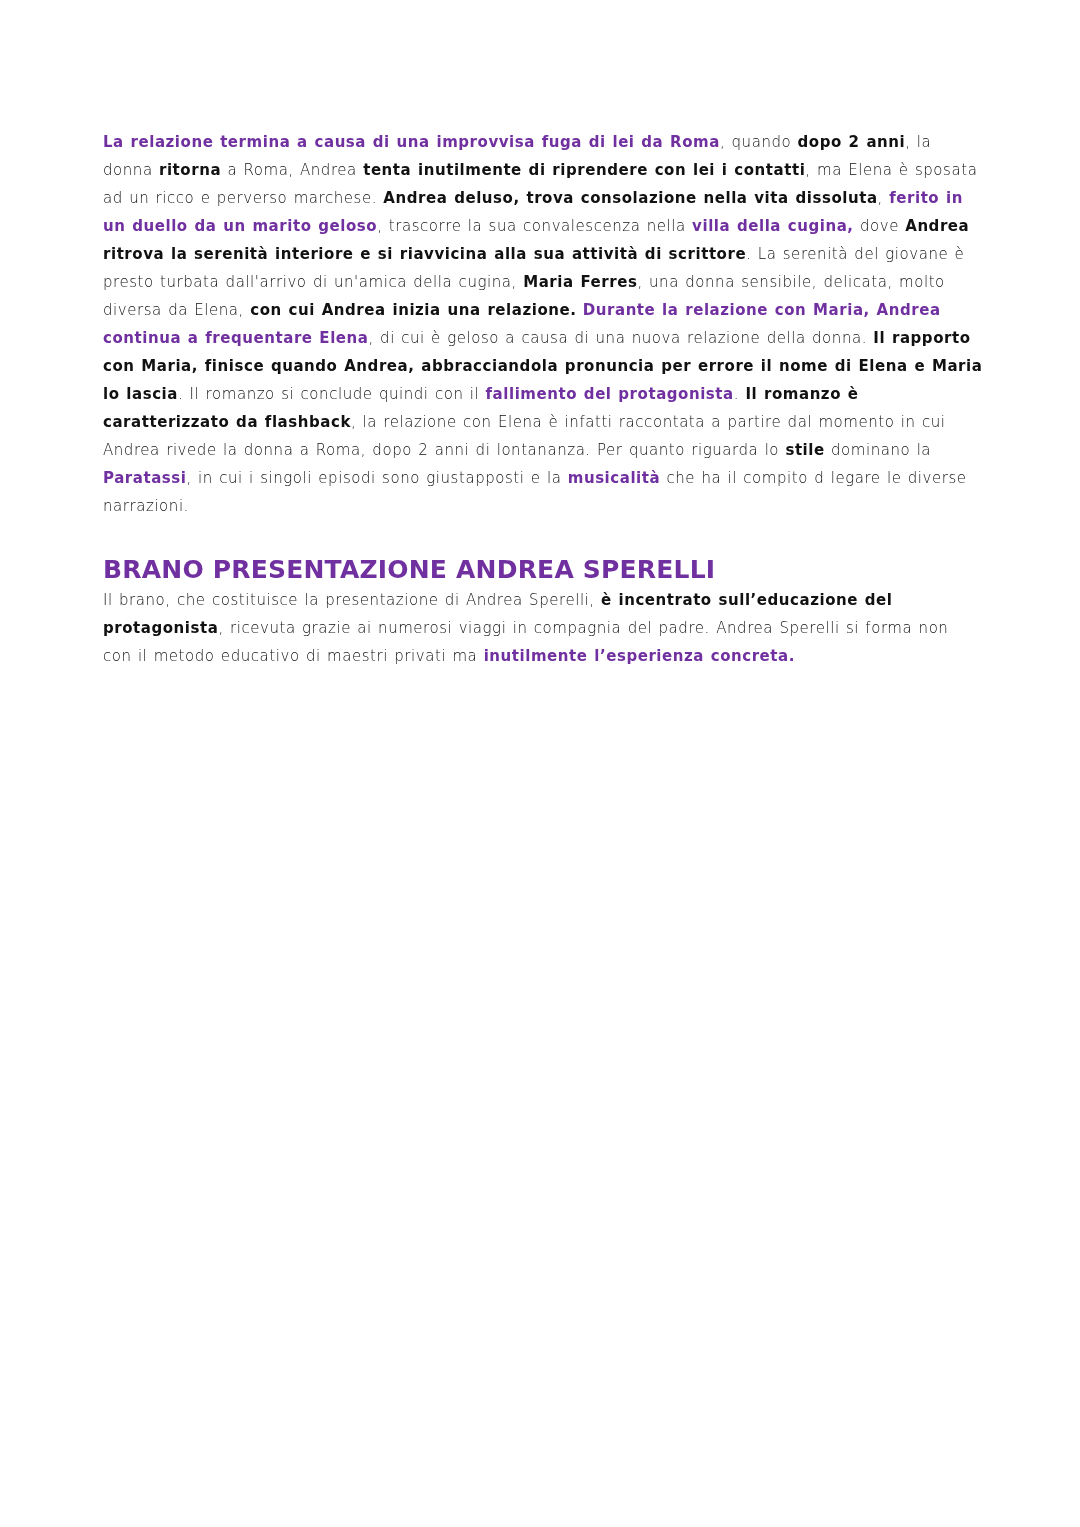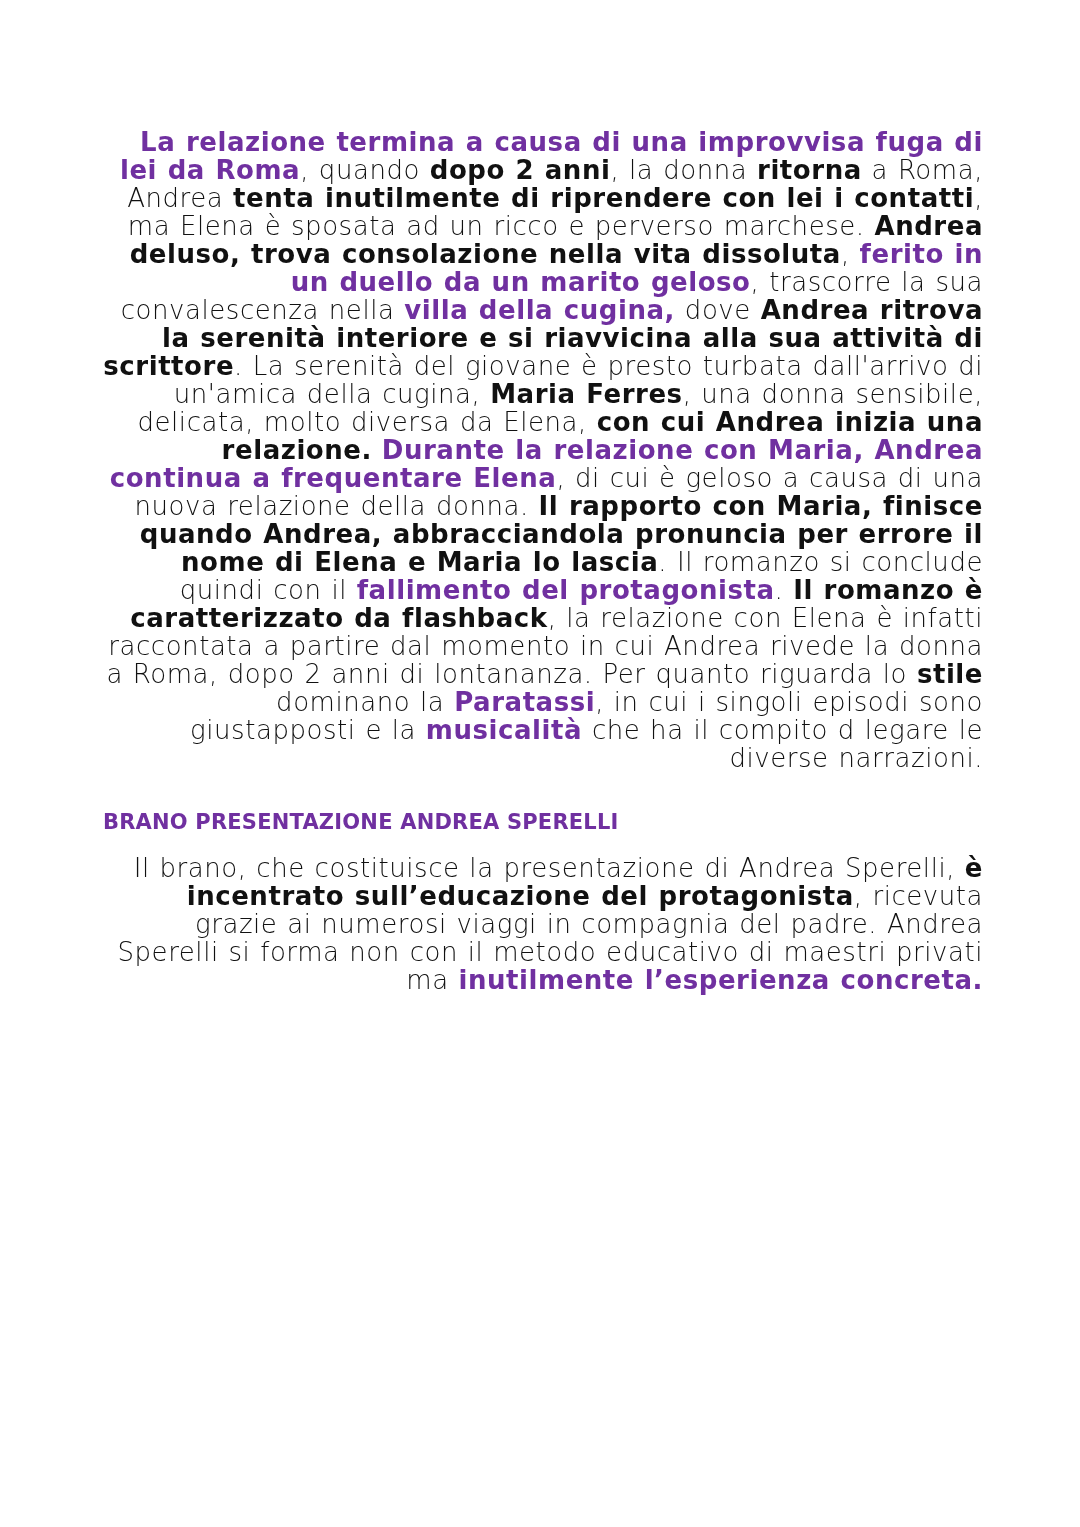--- a/index.html
+++ b/index.html
@@ -15,33 +15,32 @@
       font-family: "DejaVu Sans", sans-serif;
       color: #111111;
     }
     .page {
       position: absolute;
       left: 103px;
       top: 128px;
       width: 880px;
     }
     .para {
-      font-size: 26px;
+      font-size: 15px;
       line-height: 28px;
       letter-spacing: 0.55px;
       margin: 0;
       font-weight: 300;
       word-spacing: 1px;
-      text-align: right;
     }
     .b { font-weight: 700; }
     .p { color: #7030A0; font-weight: 700; }
     .heading {
-      margin: 34px 0 16px 0;
-      font-size: 21px;
+      margin: 34px 0 0 0;
+      font-size: 25px;
       line-height: 32px;
       font-weight: 700;
       color: #7030A0;
       letter-spacing: 0.2px;
     }
   </style>
 </head>
 <body>
 
 <div class="page">

